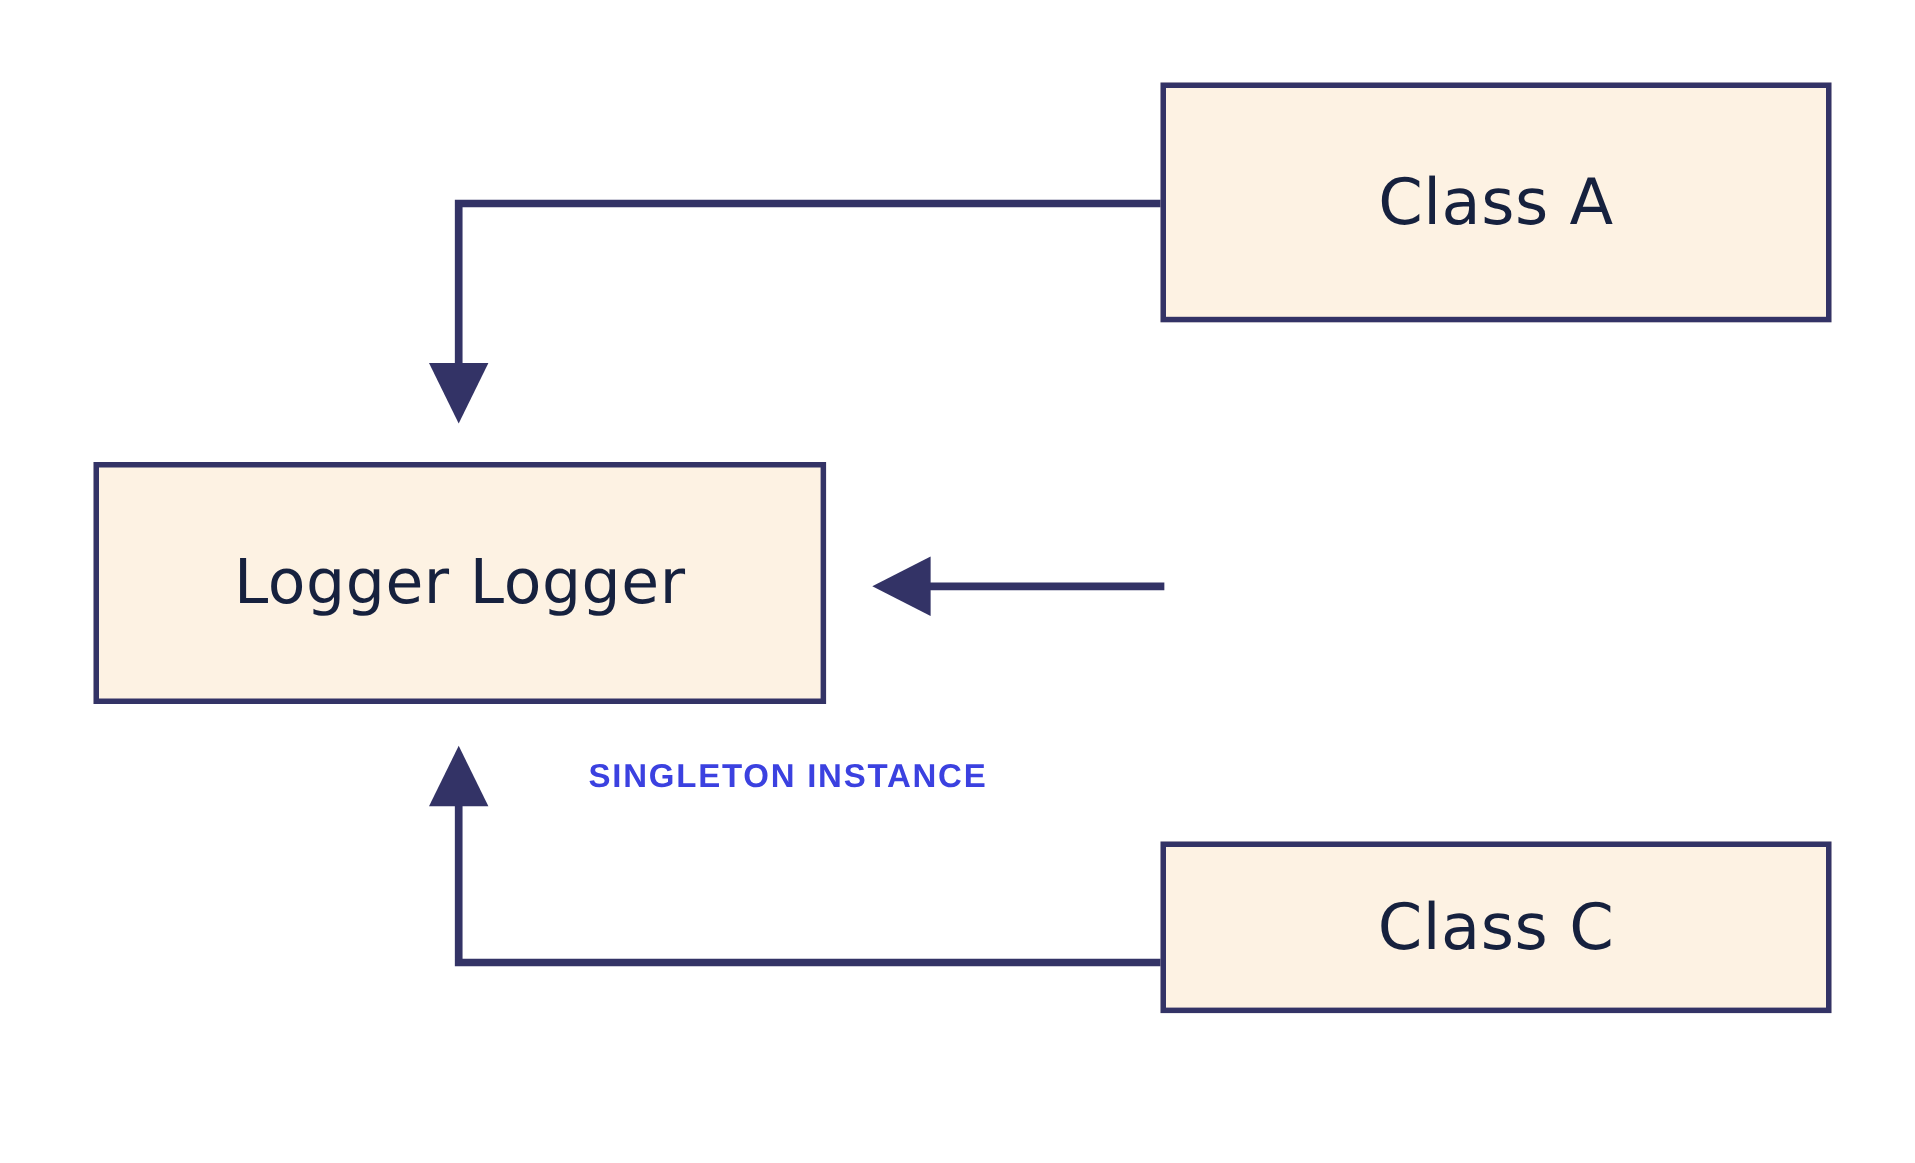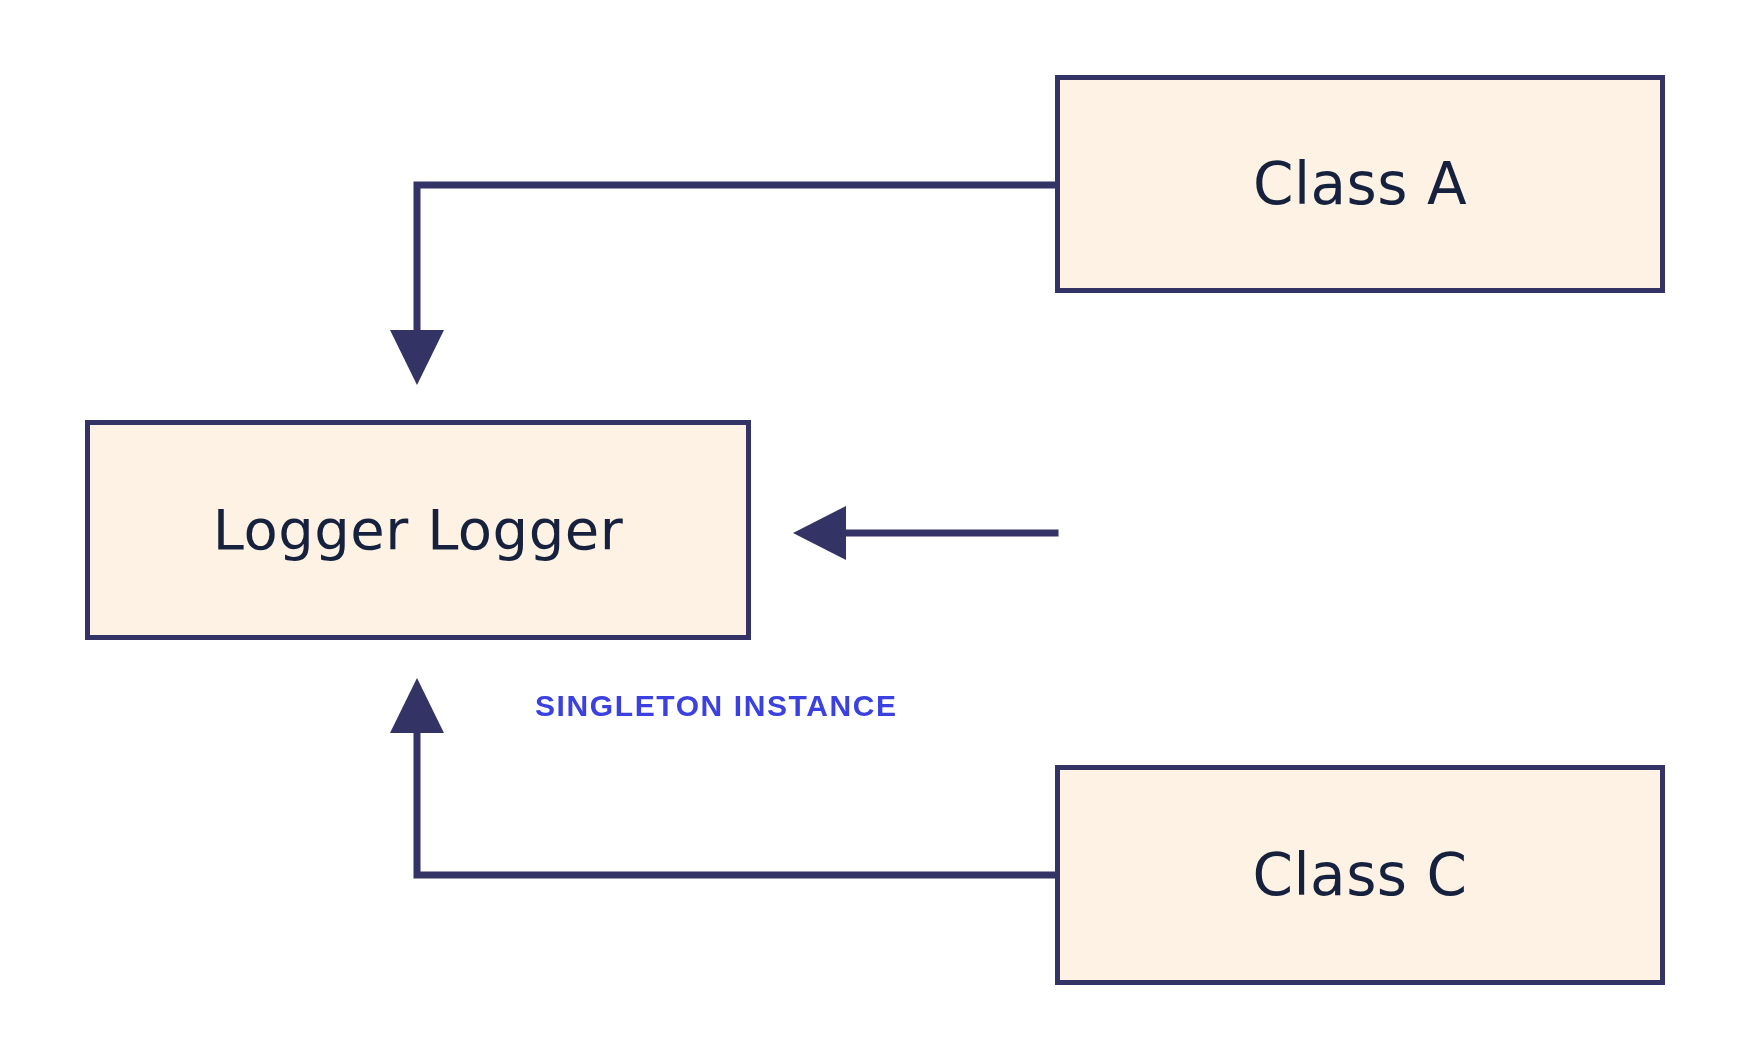--- a/index.html
+++ b/index.html
@@ -78,19 +78,19 @@
 
   <div class="node-box" style="left:85px; top:420px; width:666px; height:220px;">
     <span class="node-label small">Logger Logger</span>
   </div>
 
   <div class="node-box" style="left:1055px; top:75px; width:610px; height:218px;">
     <span class="node-label">Class A</span>
   </div>
 
 
-  <div class="node-box" style="left:1055px; top:765px; width:610px; height:220px;">
+  <div class="node-box" style="left:1055px; top:765px; width:610px; height:156px;">
     <span class="node-label">Class C</span>
   </div>
 
   <div class="edge-annotation" style="left:535px; top:668px; color:#3B41E0;margin-top:21px;">SINGLETON INSTANCE</div>
 
 </div>
 
 </body></html>

